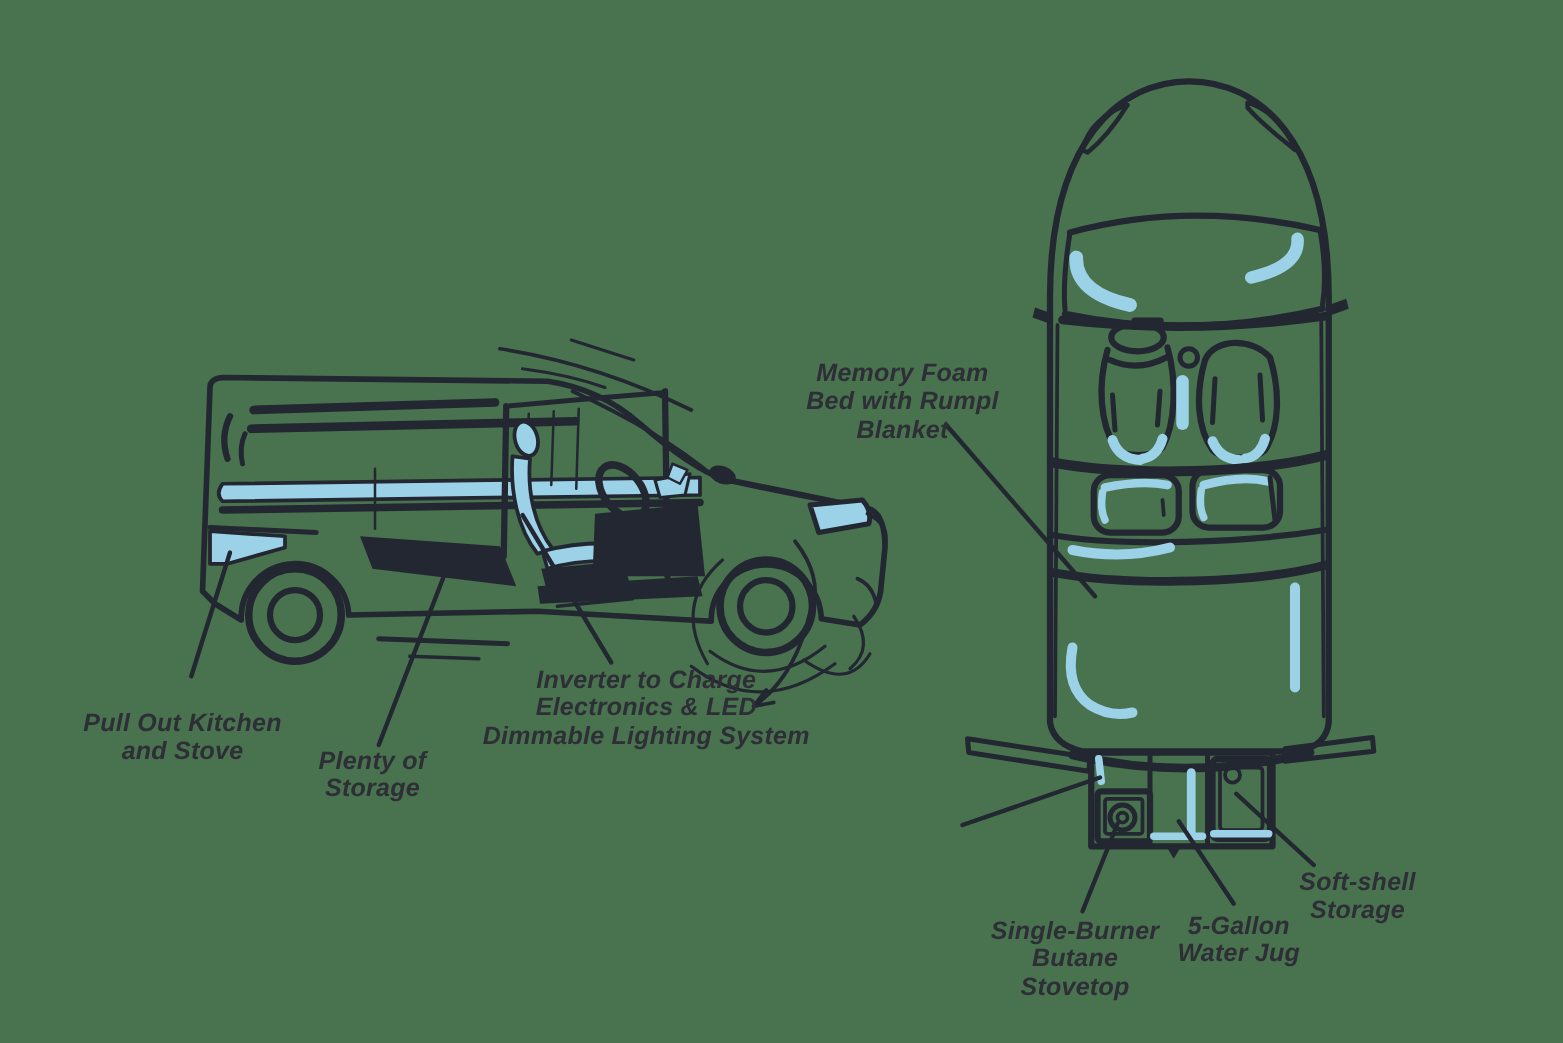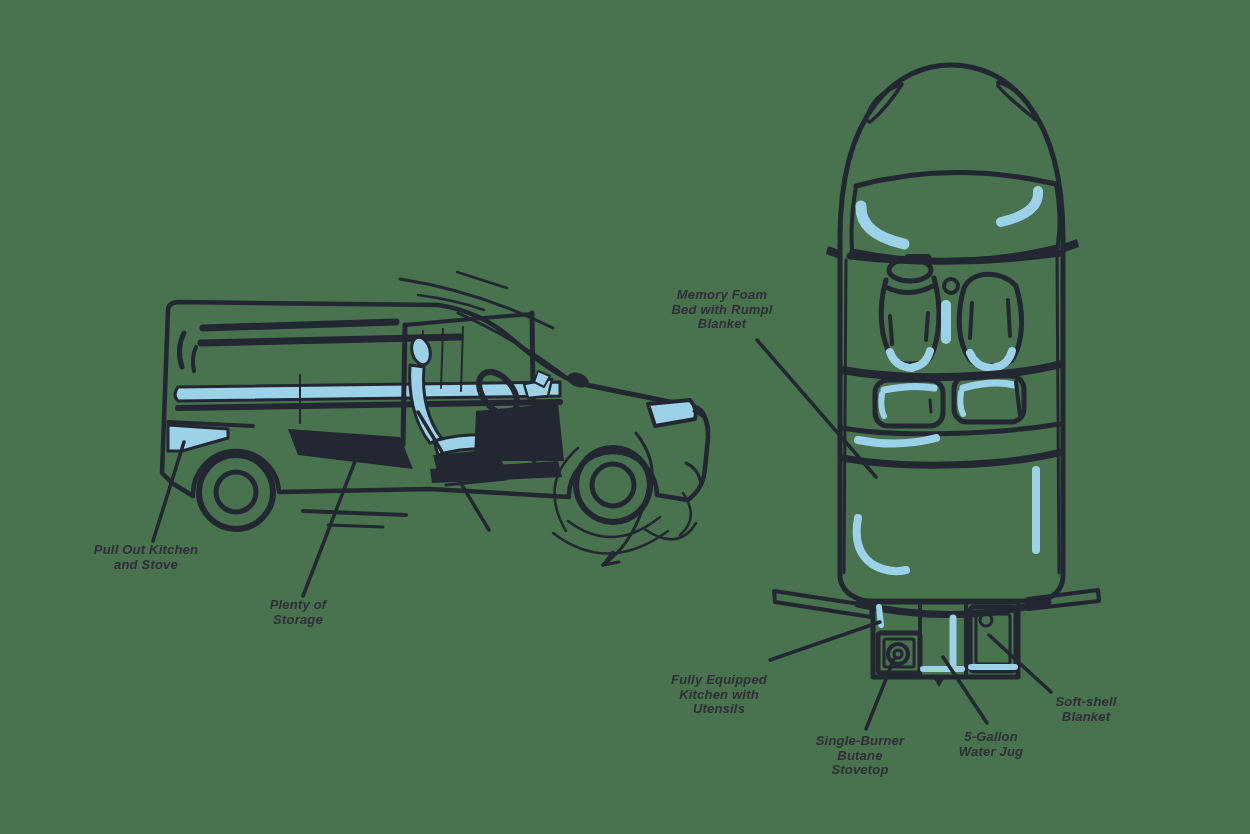--- a/index.html
+++ b/index.html
@@ -10,21 +10,21 @@
     overflow:hidden;
     font-family:"Liberation Sans", sans-serif;
   }
   .canvas svg{position:absolute;overflow:visible;}
   .label{
     position:absolute;
     transform:translateX(-50%);
     text-align:center;
     font-style:italic;
     font-weight:700;
-    font-size:13px;
+    font-size:20px;
     line-height:1.12;
     letter-spacing:.2px;
     color:#2E2E37;
     white-space:pre-line;
     user-select:none;
   }
   .ink{stroke:#232731;fill:none;stroke-linecap:round;stroke-linejoin:round;}
   .inkfill{fill:#232731;stroke:none;}
   .blue{fill:#9CD2E8;stroke:none;}
   .bluestroke{stroke:#9CD2E8;fill:none;stroke-linecap:round;stroke-linejoin:round;}
@@ -226,31 +226,31 @@
       <path d="M987,723 L943,657"></path>
       <path d="M1051,692 L989,635"></path>
     </g>
     <g class="ink" stroke-width="3">
       <path d="M648,490 Q636,542 603,565"></path>
       <path d="M603,565 L613,552"></path>
       <path d="M603,565 L619,562"></path>
     </g>
   </svg>
 
-  <div class="label" style="left:146px;top:543px;text-align:center;">Pull Out Kitchen
+  <div class="label" style="left:146px;top:568px;text-align:center;">Pull Out Kitchen
 and Stove</div>
   <div class="label" style="left:298px;top:598px;text-align:center;">Plenty of
 Storage</div>
+  <div class="label" style="left:517px;top:533px;">Inverter to Charge
+Electronics &amp; LED
+Dimmable Lighting System</div>
   <div class="label" style="left:722px;top:288px;">Memory Foam
 Bed with Rumpl
 Blanket</div>
-  <div class="label" style="left:719px;top:673px;">Fully Equipped
-Kitchen with
-Utensils</div>
   <div class="label" style="left:860px;top:734px;text-align:center;">Single-Burner
 Butane
 Stovetop</div>
   <div class="label" style="left:991px;top:730px;">5-Gallon
 Water Jug</div>
   <div class="label" style="left:1086px;top:695px;">Soft-shell
-Blanket</div>
+Storage</div>
 
 </div>
 
 </body></html>

